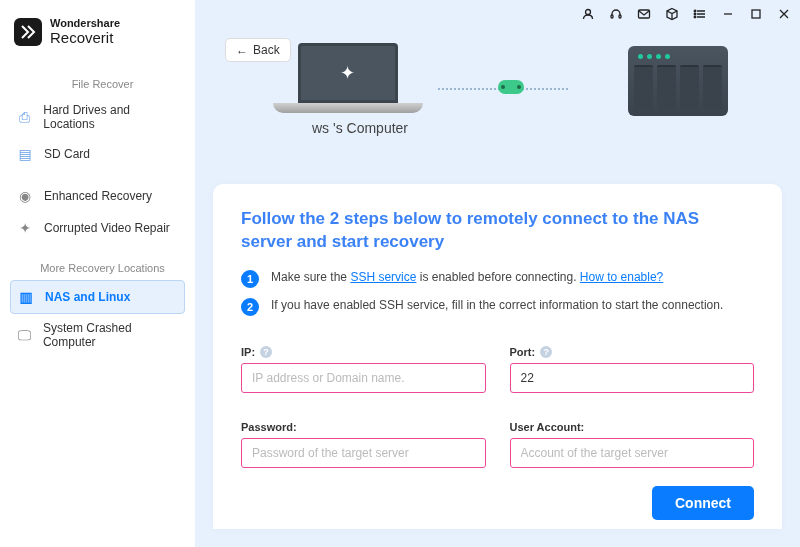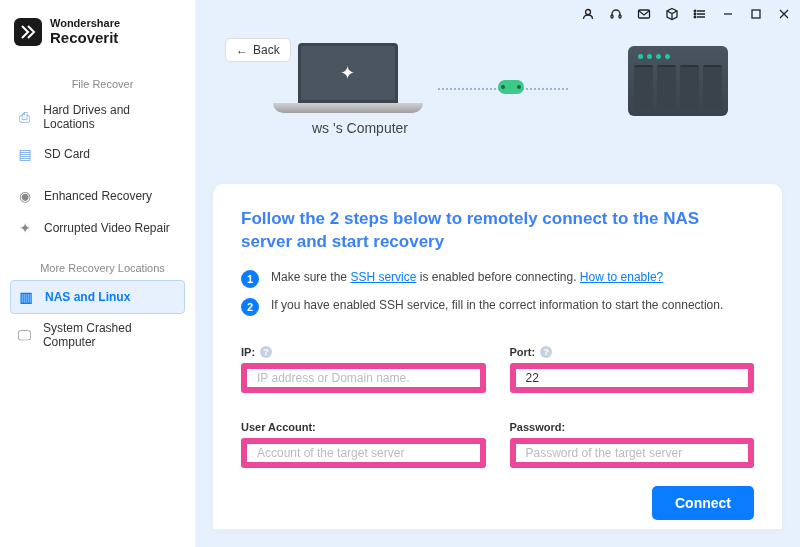--- a/index.html
+++ b/index.html
@@ -2,21 +2,21 @@
 <html><head>
   <meta charset="utf-8">
   <style>
     * { margin: 0; padding: 0; box-sizing: border-box; }
     body { font-family: -apple-system, BlinkMacSystemFont, "Segoe UI", Arial, sans-serif; width: 800px; height: 547px; background: #fff; display: flex; overflow: hidden; }
     .sidebar { width: 195px; background: #fff; padding: 12px 0 8px 10px; display: flex; flex-direction: column; }
     .brand { display: flex; align-items: center; gap: 8px; padding: 6px 4px 14px 4px; }
     .brand-logo { width: 28px; height: 28px; display: flex; align-items: center; justify-content: center; }
     .brand-text { display: flex; flex-direction: column; line-height: 1.05; }
     .brand-top { font-size: 11px; font-weight: 600; color: #1a1a1a; }
-    .brand-bottom { font-size: 15px; font-weight: 700; color: #1a1a1a; }
+    .brand-bottom { font-size: 15px; font-weight: 400; color: #1a1a1a; }
     .section-title { font-size: 11px; color: #888; padding: 8px 6px 6px 6px; text-align: center; }
     .sidebar-item { display: flex; align-items: center; gap: 10px; font-size: 12px; color: #333; padding: 7px 6px; margin-right: 10px; cursor: pointer; border-radius: 4px; }
     .sidebar-item.active { background: #e7f1fe; border: 1px solid #bcd6f5; color: #0a7cff; font-weight: 600; }
     .sidebar-item .icon { width: 18px; height: 18px; display: flex; align-items: center; justify-content: center; font-size: 14px; }
     .section { margin-top: 10px; }
     .main { flex: 1; background: #e7f1fe; position: relative; padding: 0; }
     .titlebar { position: absolute; top: 6px; right: 8px; display: flex; gap: 12px; }
     .titlebar .ticon { width: 16px; height: 16px; display: flex; align-items: center; justify-content: center; cursor: pointer; color: #222; }
     .back-btn { position: absolute; top: 38px; left: 30px; background: #fff; border: 1px solid #ddd; border-radius: 5px; padding: 4px 10px; font-size: 12px; display: flex; align-items: center; gap: 5px; cursor: pointer; color: #333; }
     .illustration { position: relative; margin: 50px auto 0 auto; width: 460px; height: 120px; display: flex; align-items: center; justify-content: center; }
@@ -34,21 +34,21 @@
     .nas-bays{flex:1;display:flex;gap:4px;margin-top:4px;}
     .nas-bay{flex:1;background:#3a434c;border-radius:2px;border-top:2px solid #2c343b;}
     .panel { background: #fff; border-radius: 10px 10px 0 0; margin: 14px 18px 0 18px; padding: 24px 28px 16px 28px; height: 345px; box-shadow: 0 0 8px rgba(0,0,0,0.03); }
     .panel h2 { font-size: 17px; font-weight: 700; color: #3b82f6; line-height: 1.35; margin-bottom: 16px; }
     .stepline { display: flex; align-items: flex-start; gap: 12px; font-size: 12px; color: #444; margin-bottom: 10px; }
     .step-badge { width: 18px; height: 18px; border-radius: 50%; background: #0a7cff; color: #fff; font-size: 11px; display: flex; align-items: center; justify-content: center; flex-shrink:0; font-weight:600; }
     .stepline .link { color: #0a7cff; text-decoration: underline; cursor: pointer; }
     .form-grid { display: grid; grid-template-columns: 1fr 1fr; gap: 12px 24px; margin-top: 14px; }
     .field-label { font-size: 11px; font-weight: 600; color: #333; display: flex; align-items: center; gap: 5px; margin-bottom: 5px; margin-top: 16px; }
     .help-dot { width: 12px; height: 12px; border-radius: 50%; background: #c4d2e2; color: #fff; font-size: 9px; display: inline-flex; align-items: center; justify-content: center; cursor: pointer; }
-    .form-input { width: 100%; height: 30px; border: 6px solid #ec4899; border-radius: 3px; padding: 0 10px; font-size: 12px; color: #333; outline: none; }
+    .form-input { width: 100%; height: 30px; border: 1px solid #ec4899; border-radius: 3px; padding: 0 10px; font-size: 12px; color: #333; outline: none; }
     .form-input::placeholder { color: #bbb; }
     .connect-btn { margin-top: 18px; float: right; background: #0a7cff; color: #fff; border: none; border-radius: 5px; padding: 9px 23px; font-size: 14px; font-weight: 600; cursor: pointer; }
   </style>
 </head>
 <body>
 
 <div class="sidebar">
   <div class="brand">
     <span class="brand-logo">
       <svg width="28" height="28" viewBox="0 0 28 28">
@@ -206,24 +206,24 @@
         <input class="form-input" placeholder="IP address or Domain name." style="">
       </div>
       <div>
         <div class="field-label">
           <span>Port:</span>
           <span class="help-dot">?</span>
         </div>
         <input class="form-input" value="22" style="">
       </div>
       <div>
+        <div class="field-label">Password:</div>
+        <input class="form-input" type="password" placeholder="Password of the target server" style="">
+      </div>
+      <div>
         <div class="field-label">User Account:</div>
         <input class="form-input" placeholder="Account of the target server" style="">
       </div>
-      <div>
-        <div class="field-label">Password:</div>
-        <input class="form-input" type="password" placeholder="Password of the target server" style="">
-      </div>
     </div>
 
     <button class="connect-btn">Connect</button>
   </div>
 </div>
 
 </body></html>

